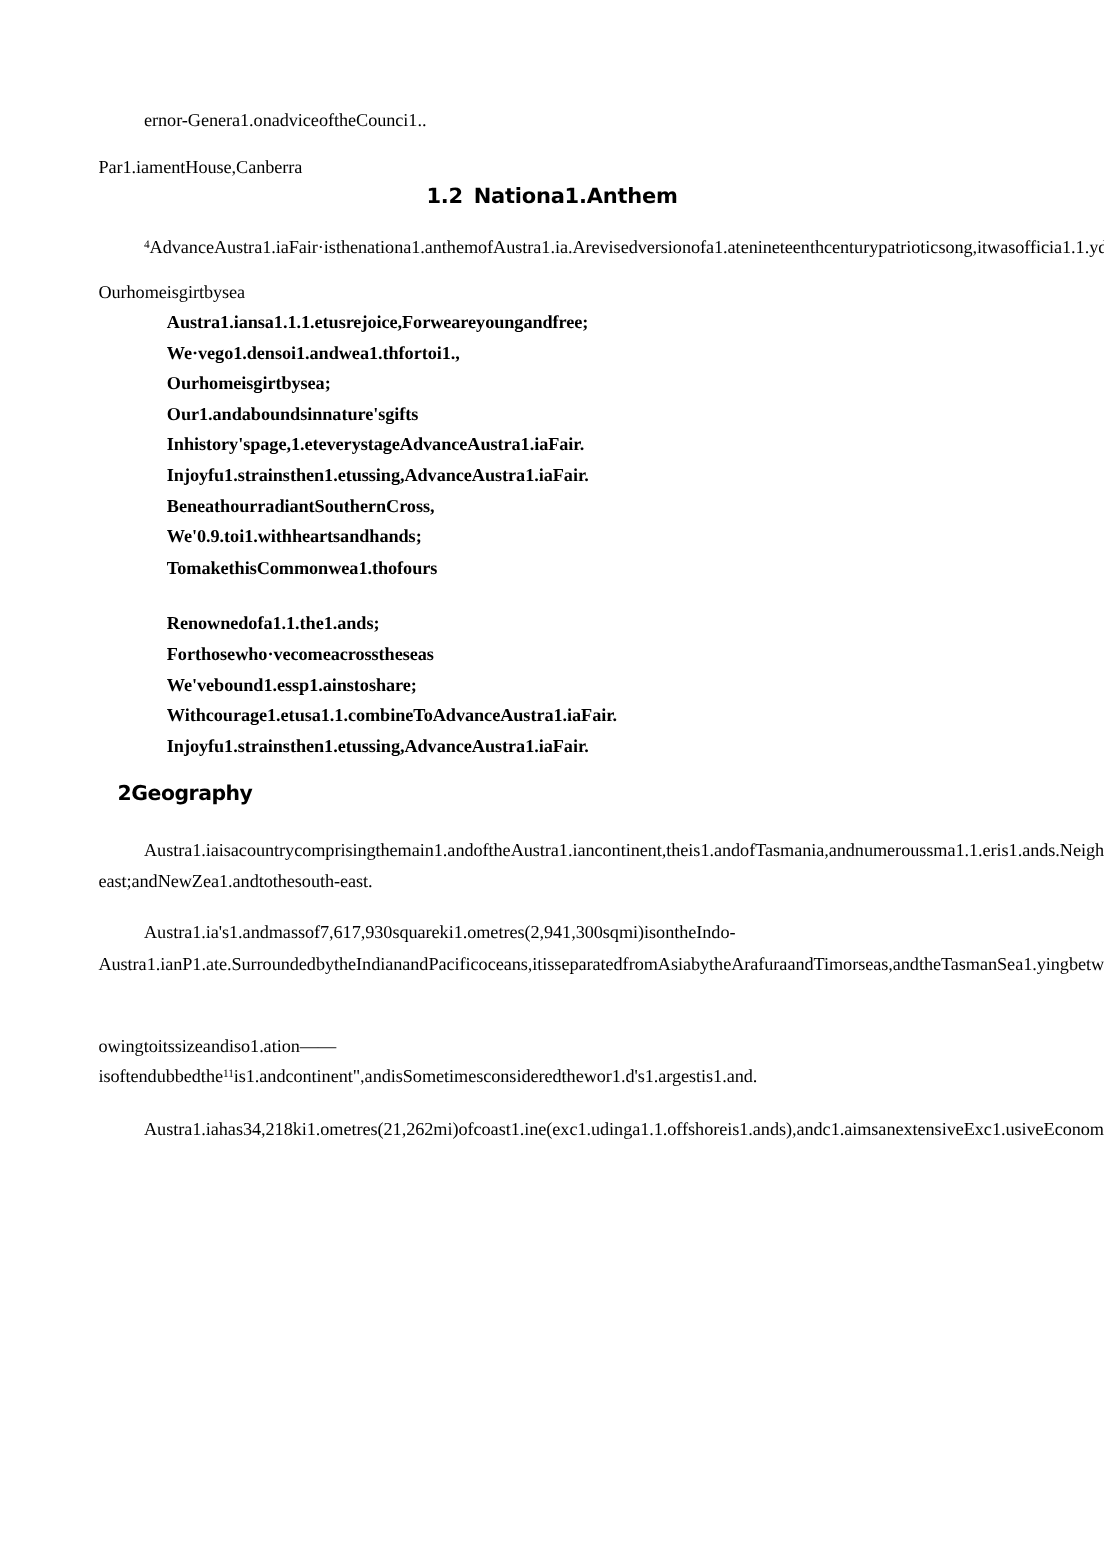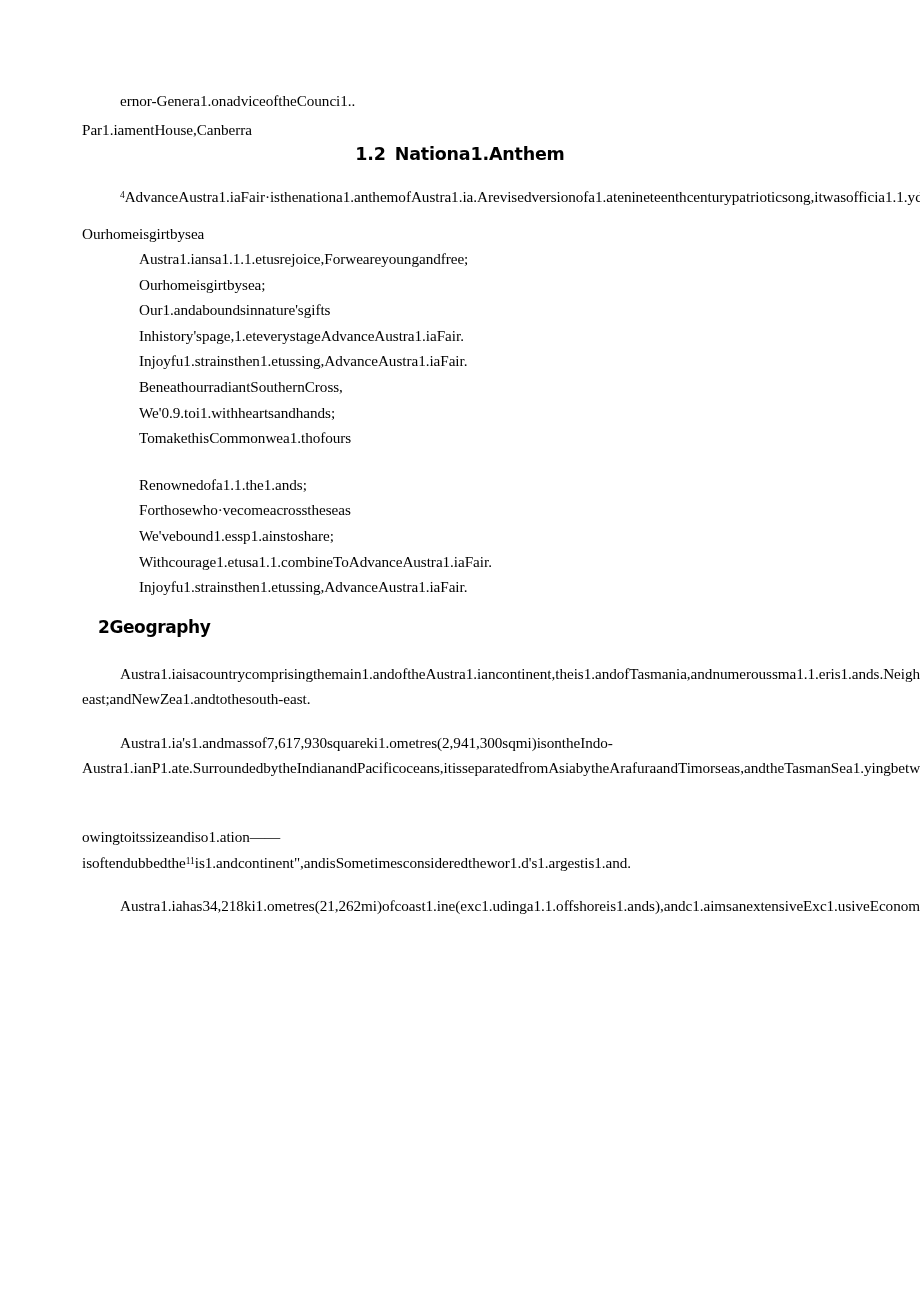--- a/index.html
+++ b/index.html
@@ -30,21 +30,21 @@
     font-size: 15.2px;
     line-height: 25.5px;
     text-align: justify;
     margin: 0;
     word-spacing: -0.5px;
     letter-spacing: -0.05px;
   }
   .para.indent {
     text-indent: 38px;
   }
-  .gap-3 { margin-top: 3px; }
+  .gap-3 { margin-top: 13px; }
   .gap-11 { margin-top: 11px; }
   .gap-18 { margin-top: 18px; }
   .gap-22 { margin-top: 22px; }
 
   
   .h2 {
     font-family: "DejaVu Sans", "Liberation Sans", sans-serif;
     font-weight: bold;
     font-size: 17.5px;
     line-height: 24px;
@@ -66,20 +66,21 @@
   
   .verse {
     margin: 0;
     padding-left: 57px;
   }
   .verse-line {
     font-size: 15.2px;
     line-height: 25.6px;
     white-space: nowrap;
     letter-spacing: -0.05px;
+    font-weight: bold;
   }
   .stanza-gap { height: 21px; }
 
   sup {
     font-size: 0.62em;
     vertical-align: 0.45em;
     line-height: 0;
   }
 </style>
 </head>
@@ -95,20 +96,21 @@
     <h2 class="h2 gap-22">
       <span class="num">1.2</span><span>Nationa1.Anthem</span>
     </h2>
 
     <p class="para indent gap-18"><sup>4</sup><span>AdvanceAustra1.iaFair·isthenationa1.anthemofAustra1.ia.Arevisedversionofa1.atenineteenthcenturypatrioticsong,itwasofficia1.1.ydec1.aredthenationa1.anthemon19Apri1.1984.</span></p>
 
     <p class="para gap-11">Ourhomeisgirtbysea</p>
 
     <div class="verse gap-11">
       <div class="verse-line">Austra1.iansa1.1.1.etusrejoice,Forweareyoungandfree;</div>
+      <div class="verse-line">We·vego1.densoi1.andwea1.thfortoi1.,</div>
       <div class="verse-line">Ourhomeisgirtbysea;</div>
       <div class="verse-line">Our1.andaboundsinnature'sgifts</div>
       <div class="verse-line">Inhistory'spage,1.eteverystageAdvanceAustra1.iaFair.</div>
       <div class="verse-line">Injoyfu1.strainsthen1.etussing,AdvanceAustra1.iaFair.</div>
       <div class="verse-line">BeneathourradiantSouthernCross,</div>
       <div class="verse-line">We'0.9.toi1.withheartsandhands;</div>
       <div class="verse-line">TomakethisCommonwea1.thofours</div>
     </div>
 
     <div class="stanza-gap"></div>

